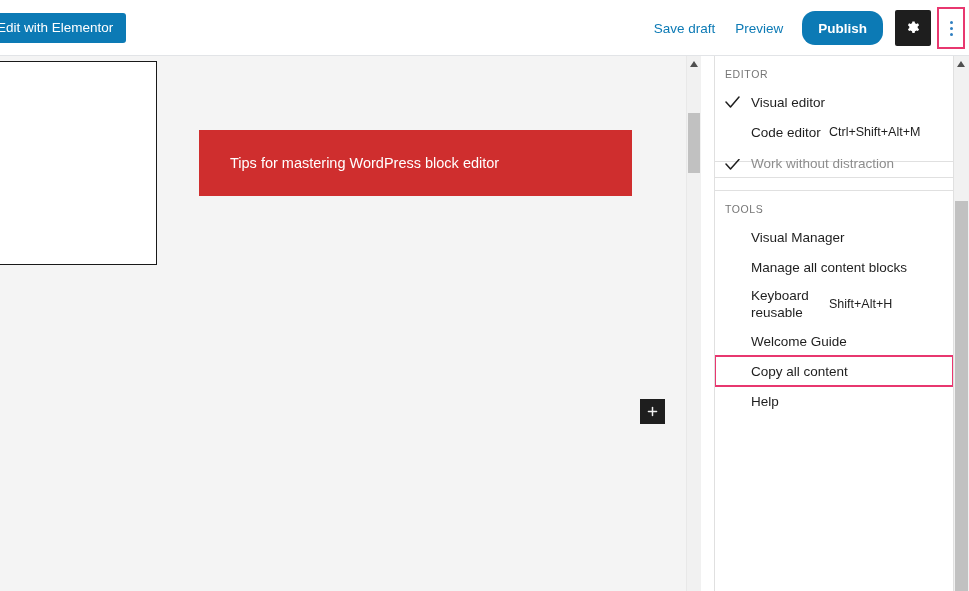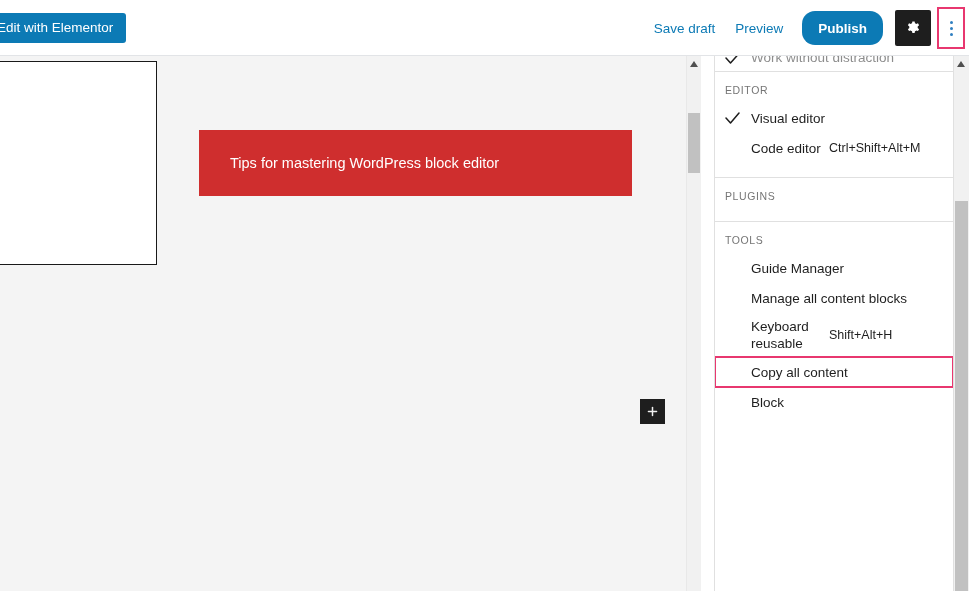--- a/index.html
+++ b/index.html
@@ -345,79 +345,81 @@
       <svg width="8" height="6" viewBox="0 0 8 6">
           <polygon points="4,0 8,6 0,6" fill="#505050"></polygon>
         </svg>
     </div>
     <div class="canvas-sb-thumb"></div>
   </div>
 
   <div class="menu-panel">
 
     <div class="menu-section">
+      <div class="section-title">EDITOR</div>
+
+      <div class="menu-item">
+        <span class="mi-icon">
+          <svg width="15" height="13" viewBox="0 0 15 13" fill="none" stroke="#1e1e1e" stroke-width="1.5" stroke-linecap="round" stroke-linejoin="round">
+            <polyline points="1,6 5.5,11 14,1"></polyline>
+          </svg>
+        </span>
+        <span class="mi-label">Visual editor</span>
+      </div>
+
+      <div class="menu-item">
+        <span class="mi-icon"></span>
+        <span class="mi-label wrap2">Code editor</span>
+        <span class="mi-shortcut">Ctrl+Shift+Alt+M</span>
+      </div>
+      <div style="height:14px"></div>
+    </div>
+
+    <div class="menu-section">
       <div class="menu-item clipped-top">
         <span class="mi-icon">
           <svg width="15" height="13" viewBox="0 0 15 13" fill="none" stroke="#1e1e1e" stroke-width="1.5" stroke-linecap="round" stroke-linejoin="round">
             <polyline points="1,5 5.5,10 14,0.5"></polyline>
           </svg>
         </span>
         <span class="mi-label muted">Work without distraction</span>
       </div>
     </div>
 
     <div class="menu-section">
-      <div class="section-title">EDITOR</div>
-
-      <div class="menu-item">
-        <span class="mi-icon">
-          <svg width="15" height="13" viewBox="0 0 15 13" fill="none" stroke="#1e1e1e" stroke-width="1.5" stroke-linecap="round" stroke-linejoin="round">
-            <polyline points="1,6 5.5,11 14,1"></polyline>
-          </svg>
-        </span>
-        <span class="mi-label">Visual editor</span>
-      </div>
-
-      <div class="menu-item">
-        <span class="mi-icon"></span>
-        <span class="mi-label wrap2">Code editor</span>
-        <span class="mi-shortcut">Ctrl+Shift+Alt+M</span>
-      </div>
-      <div style="height:14px"></div>
-    </div>
-
-    <div class="menu-section">
-      <div class="section-title">PLUGINS</div>
 
       <div style="height:12px"></div>
     </div>
 
     <div class="menu-section no-border">
       <div class="section-title">TOOLS</div>
 
       <div class="menu-item item-indent">
-        <span class="mi-label">Guide Manager</span>
+        <span class="mi-label">Visual Manager</span>
       </div>
 
       <div class="menu-item item-indent">
         <span class="mi-label">Manage all content blocks</span>
       </div>
 
       <div class="menu-item item-indent">
         <span class="mi-label wrap2">Keyboard reusable</span>
         <span class="mi-shortcut">Shift+Alt+H</span>
       </div>
 
+      <div class="menu-item item-indent">
+        <span class="mi-label">Welcome Guide</span>
+      </div>
 
       <div class="menu-item item-indent highlight-box">
         <span class="mi-label">Copy all content</span>
       </div>
 
       <div class="menu-item item-indent">
-        <span class="mi-label">Block</span>
+        <span class="mi-label">Help</span>
       </div>
     </div>
 
   </div>
 
   <div class="panel-scrollbar">
     <div class="sb-arrow-up">
       <svg width="8" height="6" viewBox="0 0 8 6">
           <polygon points="4,0 8,6 0,6" fill="#505050"></polygon>
         </svg>

